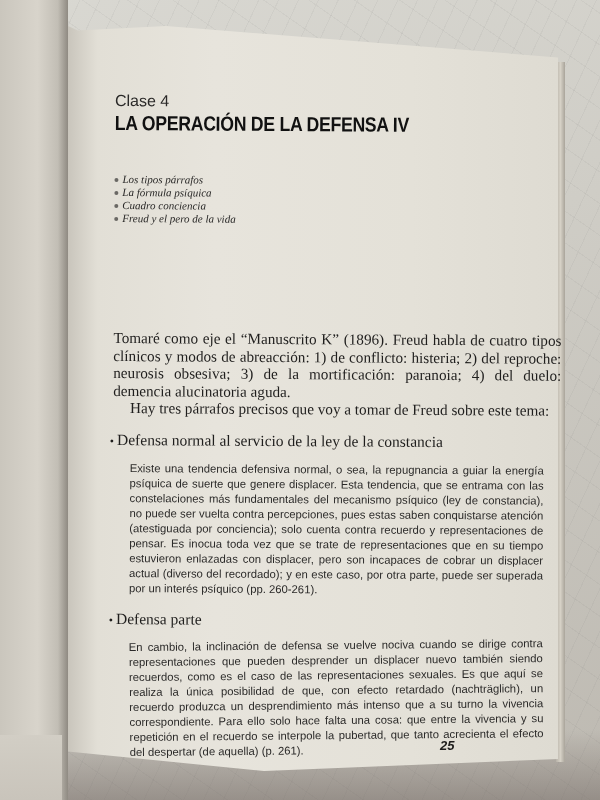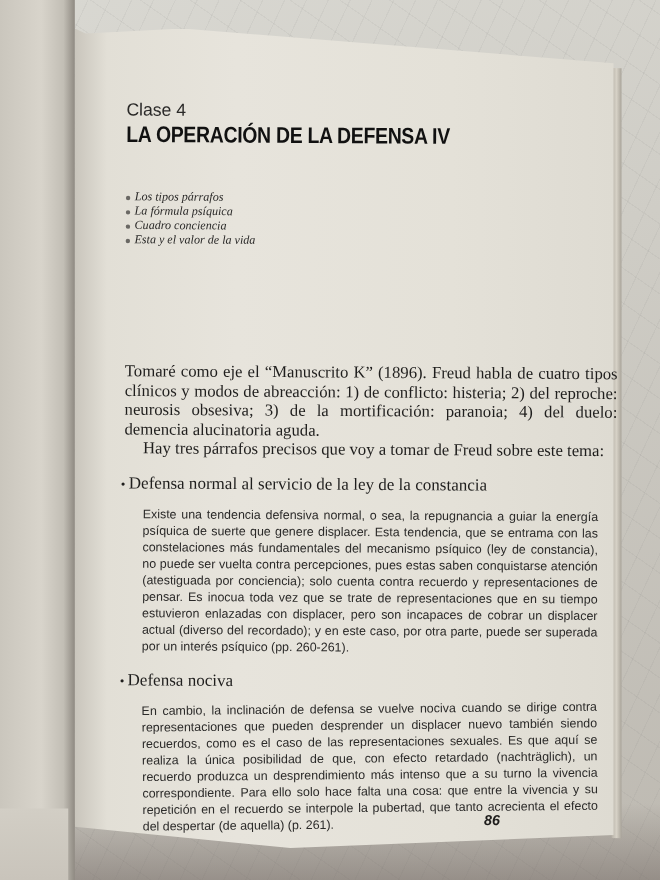--- a/index.html
+++ b/index.html
@@ -172,33 +172,33 @@
     <li>
       <span class="dot"></span>
       <span>La fórmula psíquica</span>
     </li>
     <li>
       <span class="dot"></span>
       <span>Cuadro conciencia</span>
     </li>
     <li>
       <span class="dot"></span>
-      <span>Esta y el valor de la vida</span>
+      <span>Freud y el pero de la vida</span>
     </li>
   </ul>
 
   <p class="body-para intro">Tomaré como eje el “Manuscrito K” (1896). Freud habla de cuatro tipos clínicos y modos de abreacción: 1) de conflicto: histeria; 2) del reproche: neurosis obsesiva; 3) de la mortificación: paranoia; 4) del duelo: demencia alucinatoria aguda.</p>
   <p class="body-para indent">Hay tres párrafos precisos que voy a tomar de Freud sobre este tema:</p>
 
   <div class="section-head">
     <span class="bullet">•</span>
     <span>Defensa normal al servicio de la ley de la constancia</span>
   </div>
   <div class="quote">Existe una tendencia defensiva normal, o sea, la repugnancia a guiar la energía psíquica de suerte que genere displacer. Esta tendencia, que se entrama con las constelaciones más fundamentales del mecanismo psíquico (ley de constancia), no puede ser vuelta contra percepciones, pues estas saben conquistarse atención (atestiguada por conciencia); solo cuenta contra recuerdo y representaciones de pensar. Es inocua toda vez que se trate de representaciones que en su tiempo estuvieron enlazadas con displacer, pero son incapaces de cobrar un displacer actual (diverso del recordado); y en este caso, por otra parte, puede ser superada por un interés psíquico (pp. 260-261).</div>
 
   <div class="section-head">
     <span class="bullet">•</span>
-    <span>Defensa nociva</span>
+    <span>Defensa parte</span>
   </div>
   <div class="quote second">En cambio, la inclinación de defensa se vuelve nociva cuando se dirige contra representaciones que pueden desprender un displacer nuevo también siendo recuerdos, como es el caso de las representaciones sexuales. Es que aquí se realiza la única posibilidad de que, con efecto retardado (nachträglich), un recuerdo produzca un desprendimiento más intenso que a su turno la vivencia correspondiente. Para ello solo hace falta una cosa: que entre la vivencia y su repetición en el recuerdo se interpole la pubertad, que tanto acrecienta el efecto del despertar (de aquella) (p. 261).</div>
 </div>
 
-<div class="page-number">86</div>
+<div class="page-number">25</div>
 
 </body></html>

